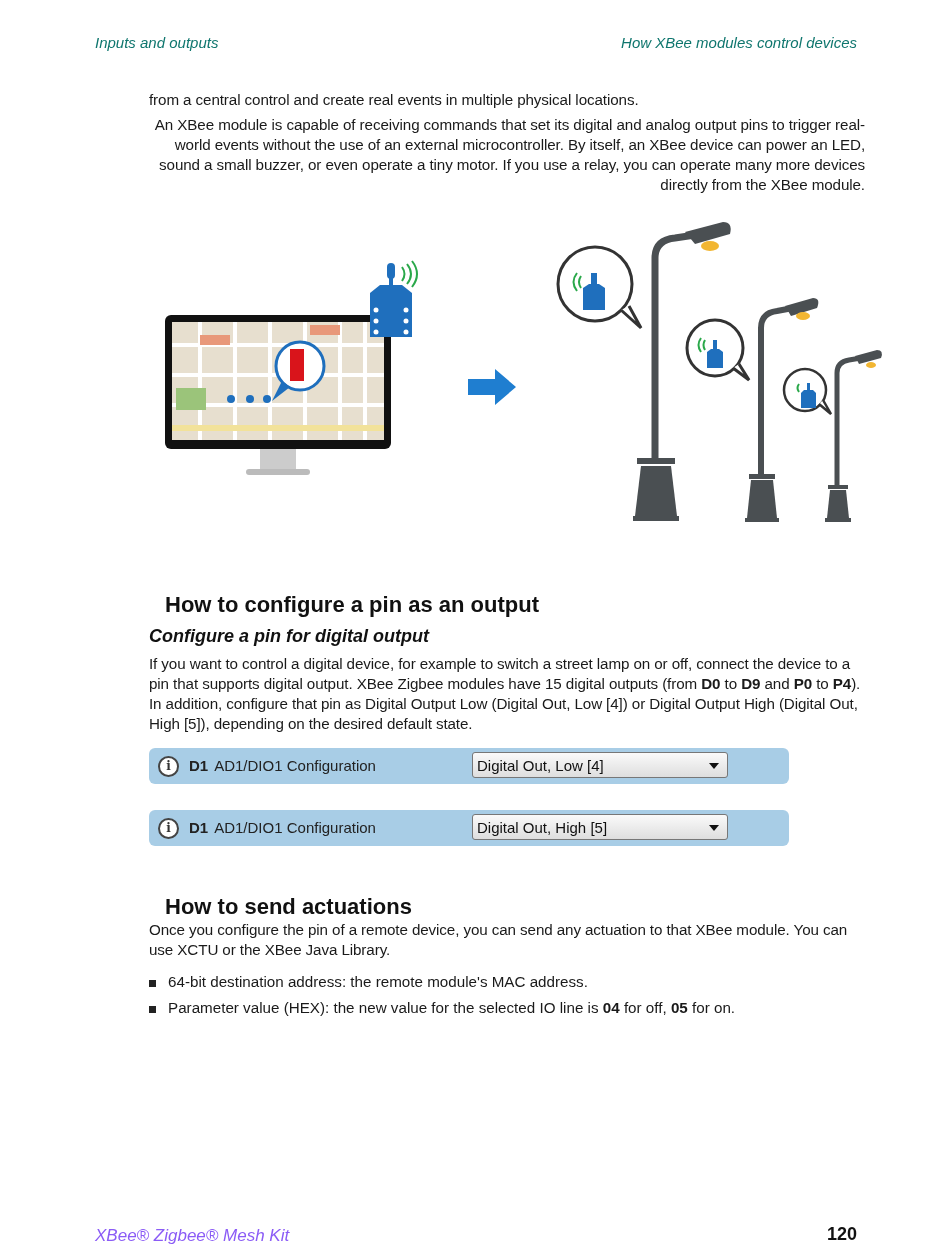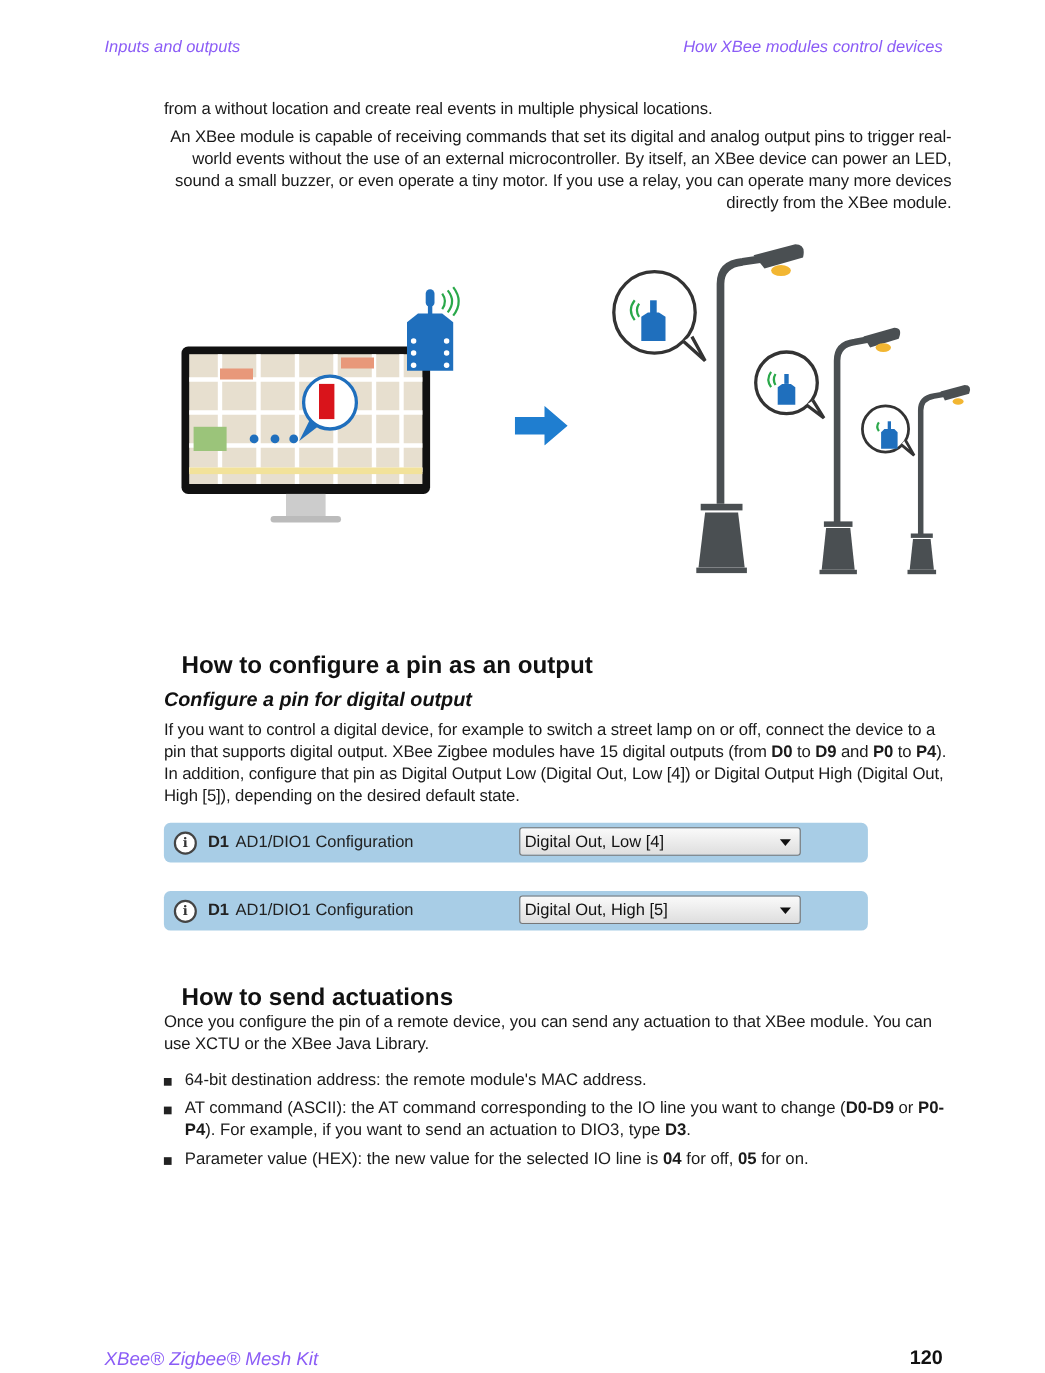--- a/index.html
+++ b/index.html
@@ -1,17 +1,17 @@
 <!DOCTYPE html>
 <html><head>
 <meta charset="utf-8">
 <style>
   html, body { margin:0; padding:0; background:#fff; }
   body { width:950px; height:1248px; position:relative; font-family:"Liberation Sans", sans-serif; color:#1a1a1a; overflow:hidden; }
-  .hdr { position:absolute; top:34px; font-style:italic; font-size:15px; color:#8b5cf6; }
+  .hdr { position:absolute; top:34px; font-style:italic; font-size:15px; color:#0f766e; }
   .hdr.left { left:95px; }
   .hdr.right { right:93px; }
   .content { position:absolute; left:149px; width:716px; }
   p { margin:0; font-size:15.2px; line-height:20px; letter-spacing:-0.1px; }
   .p-gap { margin-top:5px;text-align:right; }
   h2 { font-size:22px; font-weight:bold; margin:16px; color:#111; }
   h3 { font-size:18px; font-weight:bold; font-style:italic; margin:0; color:#111; }
   .cfg { position:absolute; left:149px; width:640px; height:36px; background:#a8cde6; border-radius:6px; }
   .cfg .info { position:absolute; left:9px; top:8px; width:17px; height:17px; border:2px solid #444; border-radius:50%; background:#fff; font-family:"DejaVu Serif", serif; font-weight:bold; font-size:12px; text-align:center; line-height:17px; color:#333; }
   .cfg .lbl { position:absolute; left:40px; top:9px; font-size:15px; color:#222; }
@@ -26,21 +26,21 @@
   .ftr-r { position:absolute; right:93px; top:1224px; font-weight:bold; font-size:18px; color:#111; }
   svg { position:absolute; }
 </style>
 </head>
 <body>
 
 <div class="hdr left">Inputs and outputs</div>
 <div class="hdr right">How XBee modules control devices</div>
 
 <div class="content" style="top:90px;">
-  <p>from a without location and create real events in multiple physical locations.</p>
+  <p>from a central control and create real events in multiple physical locations.</p>
   <p class="p-gap">An XBee module is capable of receiving commands that set its digital and analog output pins to trigger real-world events without the use of an external microcontroller. By itself, an XBee device can power an LED, sound a small buzzer, or even operate a tiny motor. If you use a relay, you can operate many more devices directly from the XBee module.</p>
 </div>
 
 <svg style="left:160px;top:255px;" width="270" height="230" viewBox="0 0 270 230">
   <g>
     <rect x="5" y="60" width="226" height="134" rx="6" fill="#111"></rect>
     <rect x="12" y="67" width="212" height="118" fill="#e7dfcf"></rect>
     <g stroke="#fff" stroke-width="4">
       <line x1="12" y1="90" x2="224" y2="90"></line>
         <line x1="12" y1="120" x2="224" y2="120"></line>
@@ -170,19 +170,18 @@
   </div>
 </div>
 
 <div class="content" style="top:878px;">
   <h2>How to send actuations</h2>
 </div>
 <div class="content" style="top:920px;">
   <p>Once you configure the pin of a remote device, you can send any actuation to that XBee module. You can use XCTU or the XBee Java Library.</p>
   <ul id="s2list" style="margin-top:12px;margin-left:-30px;width:746px;">
       <li>64-bit destination address: the remote module's MAC address.</li>
-      <li>AT command (ASCII): the AT command corresponding to the IO line you want to change (<b>D0-D9</b> or <b>P0-P4</b>). For example, if you want to send an actuation to DIO3, type <b>D3</b>.</li>
       <li>Parameter value (HEX): the new value for the selected IO line is <b>04</b> for off, <b>05</b> for on.</li>
     </ul>
 </div>
 
 <div class="ftr-l">XBee® Zigbee® Mesh Kit</div>
 <div class="ftr-r">120</div>
 
 </body></html>

